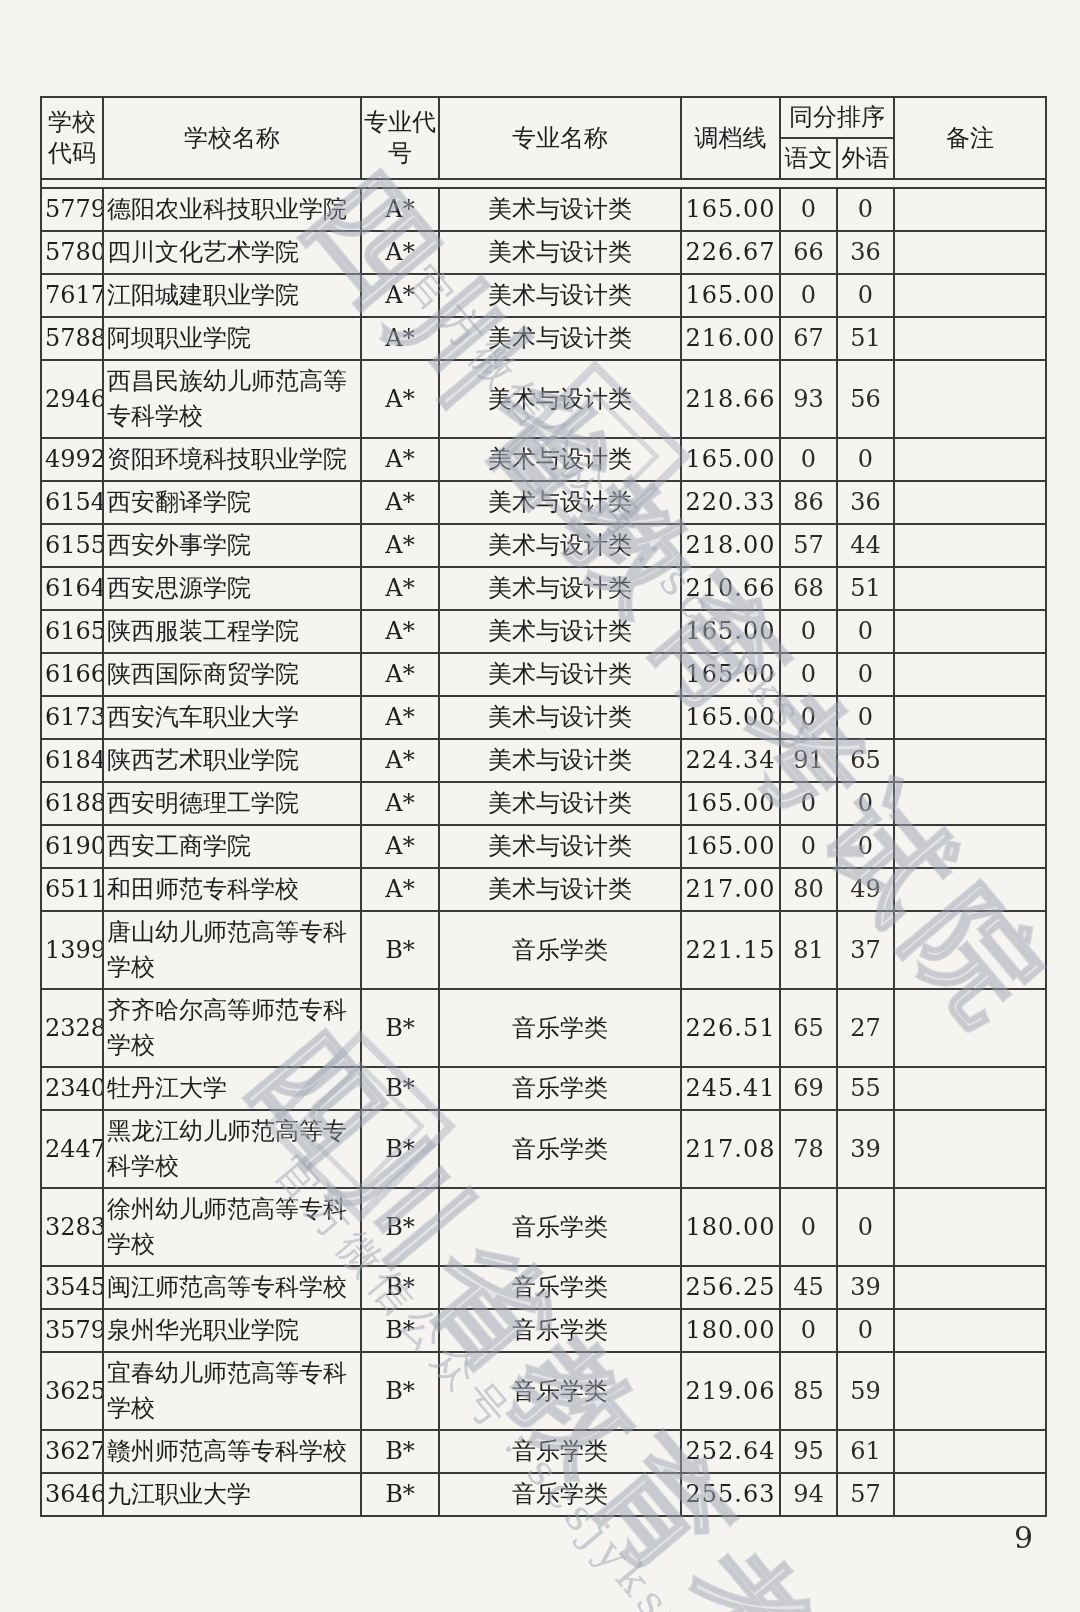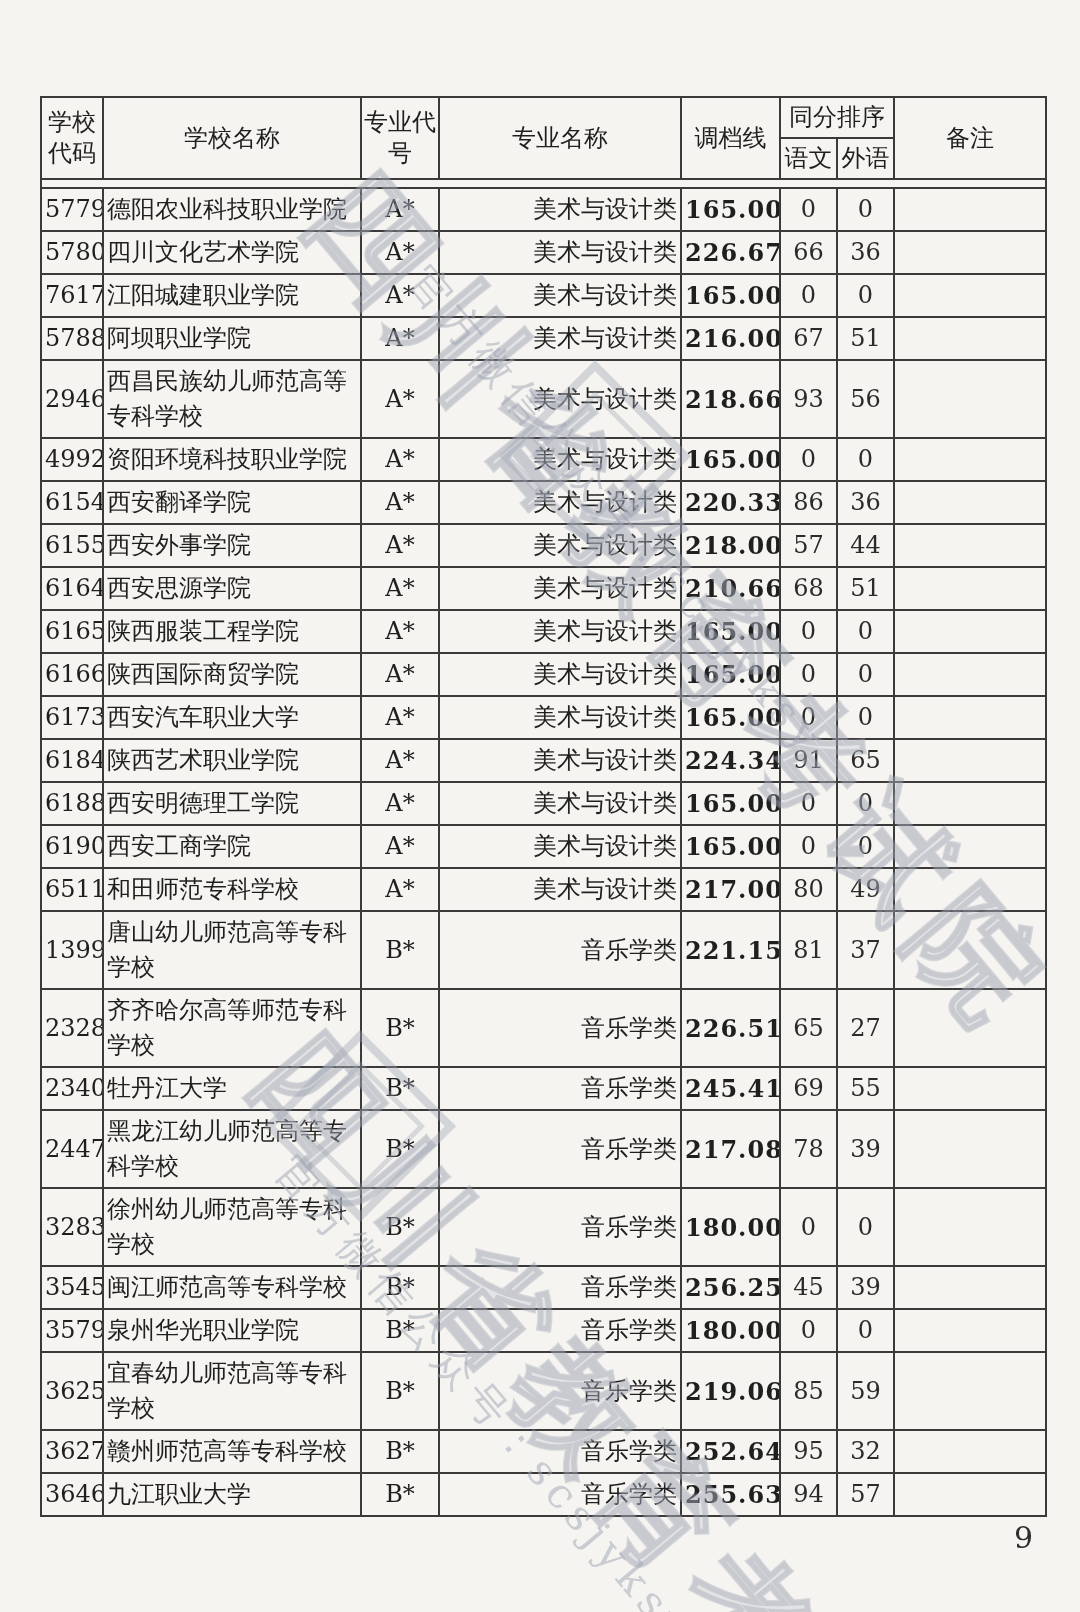--- a/index.html
+++ b/index.html
@@ -38,22 +38,22 @@
     padding:0;
     border-top:none;border-bottom:none;
     border-left:2px solid #3a3a3a;
     border-right:2px solid #3a3a3a;
   }
   .score-table tbody.data td{
     line-height:35px;
     padding:3px 3px;
   }
   .score-table td.td-name{text-align:left;padding-left:5px;padding-right:4px;}
-  .score-table td.td-major{text-align:right;padding-left:7px;padding-right:4px;margin-top:48px;}
-  .score-table td.td-score{font-weight:bold;letter-spacing:1px;}
+  .score-table td.td-major{text-align:center;padding-left:7px;padding-right:4px;margin-top:48px;}
+  .score-table td.td-score{font-weight:normal;letter-spacing:1px;}
   .score-table td.td-num{color:#2b2b2b;}
 
   
   .wm{position:absolute;z-index:6;pointer-events:none;white-space:nowrap;transform-origin:0 0;}
   .wm-big{
     font-size:120px;
     letter-spacing:14px;
     font-weight:bold;
     color:rgba(176,182,194,0.28);
     -webkit-text-stroke:2.5px rgba(150,156,170,0.34);
@@ -360,21 +360,21 @@
           <td class="td-num">59</td>
           <td class="td-remark"></td>
         </tr>
         <tr>
           <td>3627</td>
           <td class="td-name">赣州师范高等专科学校</td>
           <td>B*</td>
           <td class="td-major">音乐学类</td>
           <td class="td-score">252.64</td>
           <td class="td-num">95</td>
-          <td class="td-num">32</td>
+          <td class="td-num">61</td>
           <td class="td-remark"></td>
         </tr>
         <tr>
           <td>3646</td>
           <td class="td-name">九江职业大学</td>
           <td>B*</td>
           <td class="td-major">音乐学类</td>
           <td class="td-score">255.63</td>
           <td class="td-num">94</td>
           <td class="td-num">57</td>

